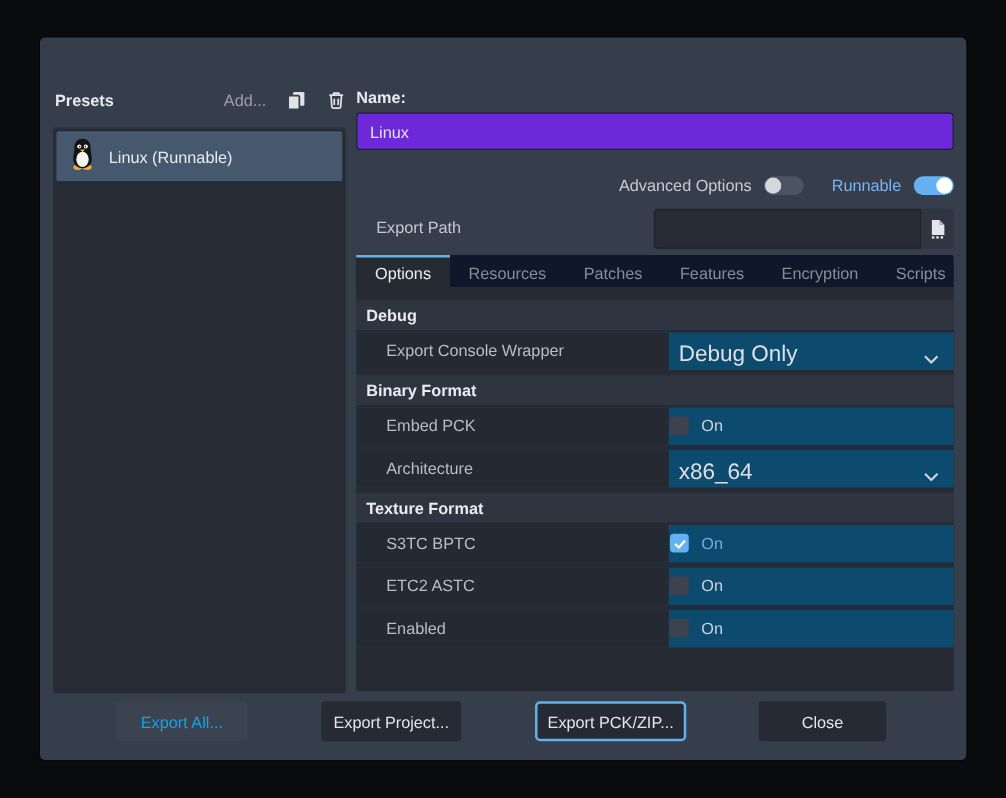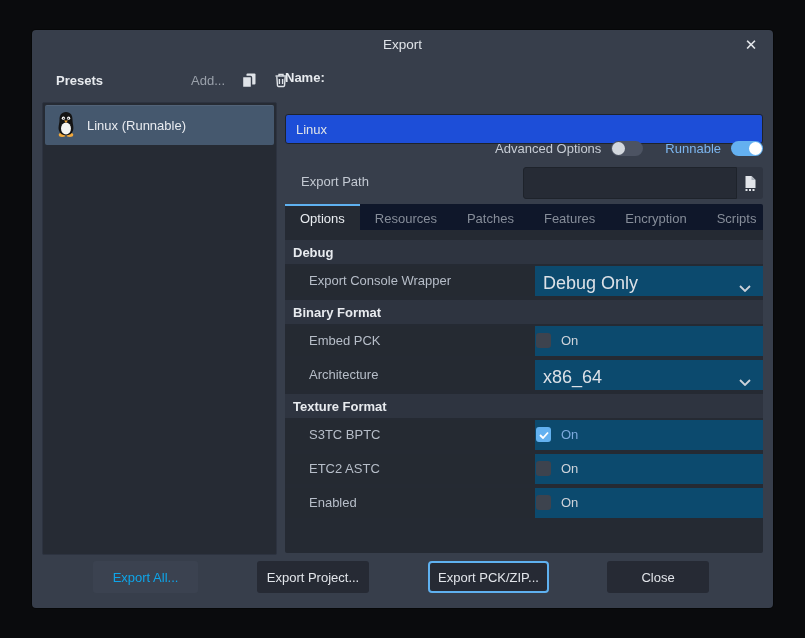--- a/index.html
+++ b/index.html
@@ -10,38 +10,38 @@
             background:#373e4b; border-radius:4px; box-shadow:0 0 0 1px rgba(0,0,0,.35); }
 
   
   .titlebar { position:absolute; left:0; top:0; width:100%; height:30px; }
   .title { position:absolute; left:0; top:7px; width:100%; text-align:center;
            color:#dfe3e8; font-size:13.5px; }
   .close-btn { position:absolute; right:12px; top:5px; width:20px; height:20px;
                color:#e6e9ed; font-size:15px; line-height:20px; text-align:center; cursor:default; }
 
   
-  .presets-header { position:absolute; left:24px; top:38px; width:233px; height:24px;
+  .presets-header { position:absolute; left:12px; top:38px; width:233px; height:24px;
                     display:flex; align-items:center; }
   .presets-title { color:#e7eaee; font-size:13px; font-weight:bold; }
   .add-link { margin-left:auto; color:#9aa1ab; font-size:13px; }
   .hdr-icon { margin-left:16px; display:flex; align-items:center; }
 
   .preset-list { position:absolute; left:10px; top:72px; width:235px; height:453px;
                  background:#262b34; border-radius:2px; border:1px solid #2d3340; }
   .preset-item { position:absolute; left:2px; top:2px; width:229px; height:40px;
                  background:#45586e; border-radius:2px; border-top:1px solid rgba(255,255,255,.07);
                  display:flex; align-items:center; padding-left:10px; }
   .preset-item .label { color:#e8ebf0; font-size:13px; margin-left:10px; }
 
   
   .right-col { position:absolute; left:253px; top:0; width:478px; height:100%; }
   .name-label { position:absolute; left:0; top:40px; color:#e7eaee; font-size:13px; font-weight:bold; }
-  .name-input { position:absolute; left:0; top:84px; width:478px; height:30px;
-                background:#1d4ed8; border:1px solid #1e232b; border-radius:3px;
+  .name-input { position:absolute; left:0; top:60px; width:478px; height:30px;
+                background:#6d28d9; border:1px solid #1e232b; border-radius:3px;
                 color:#dfe3e8; font-size:13px; font-family:"Liberation Sans",sans-serif; padding:0 10px; outline:none; }
 
   .toggles-row { position:absolute; left:0; top:107px; width:478px; height:22px;
                  display:flex; align-items:center; justify-content:flex-end; }
   .toggle-label { color:#c6ccd5; font-size:13px; margin-right:10px; }
   .toggle-label.accent { color:#7cb5ee; }
   .switch { width:32px; height:15px; border-radius:8px; position:relative; }
   .switch.off { background:#4c5362; margin-right:22px; }
   .switch.on  { background:#64b0f0; }
   .knob { position:absolute; top:1px; width:13px; height:13px; border-radius:50%; }
@@ -88,24 +88,20 @@
   .btn-export-project { left:225px; width:112px; background:#262a34; color:#e2e5ea; }
   .btn-export-pck { left:396px; width:121px; background:#262a34; color:#e2e5ea;
                     border:2px solid #5fb1f0; border-radius:4px; }
   .btn-close { left:575px; width:102px; background:#262a34; color:#e2e5ea; }
 </style>
 </head>
 <body>
 
 <div class="dialog">
 
-  <div class="titlebar">
-    <div class="title">Export</div>
-    <div class="close-btn">✕</div>
-  </div>
 
   <div class="presets-header">
     <span class="presets-title">Presets</span>
     <span class="add-link">Add...</span>
     <span class="hdr-icon">
       <svg width="16" height="16" viewBox="0 0 16 16">
         <rect x="5.5" y="1.5" width="9" height="11" rx="1" fill="#dfe3e8"></rect>
         <rect x="1.5" y="4.5" width="9" height="11" rx="1" fill="#dfe3e8" stroke="#373e4b" stroke-width="1.4"></rect>
       </svg>
     </span>

